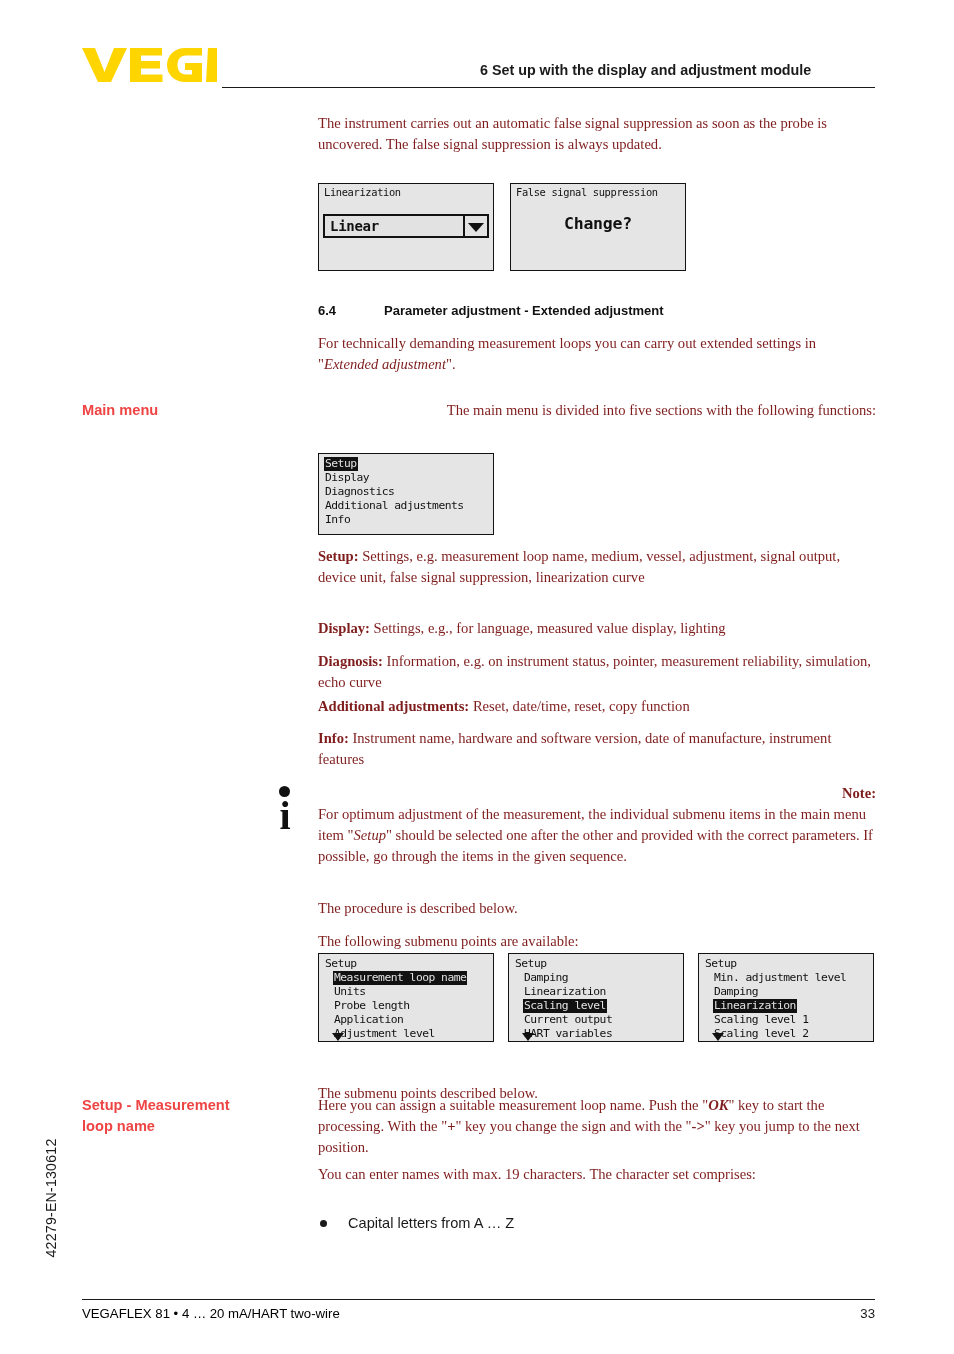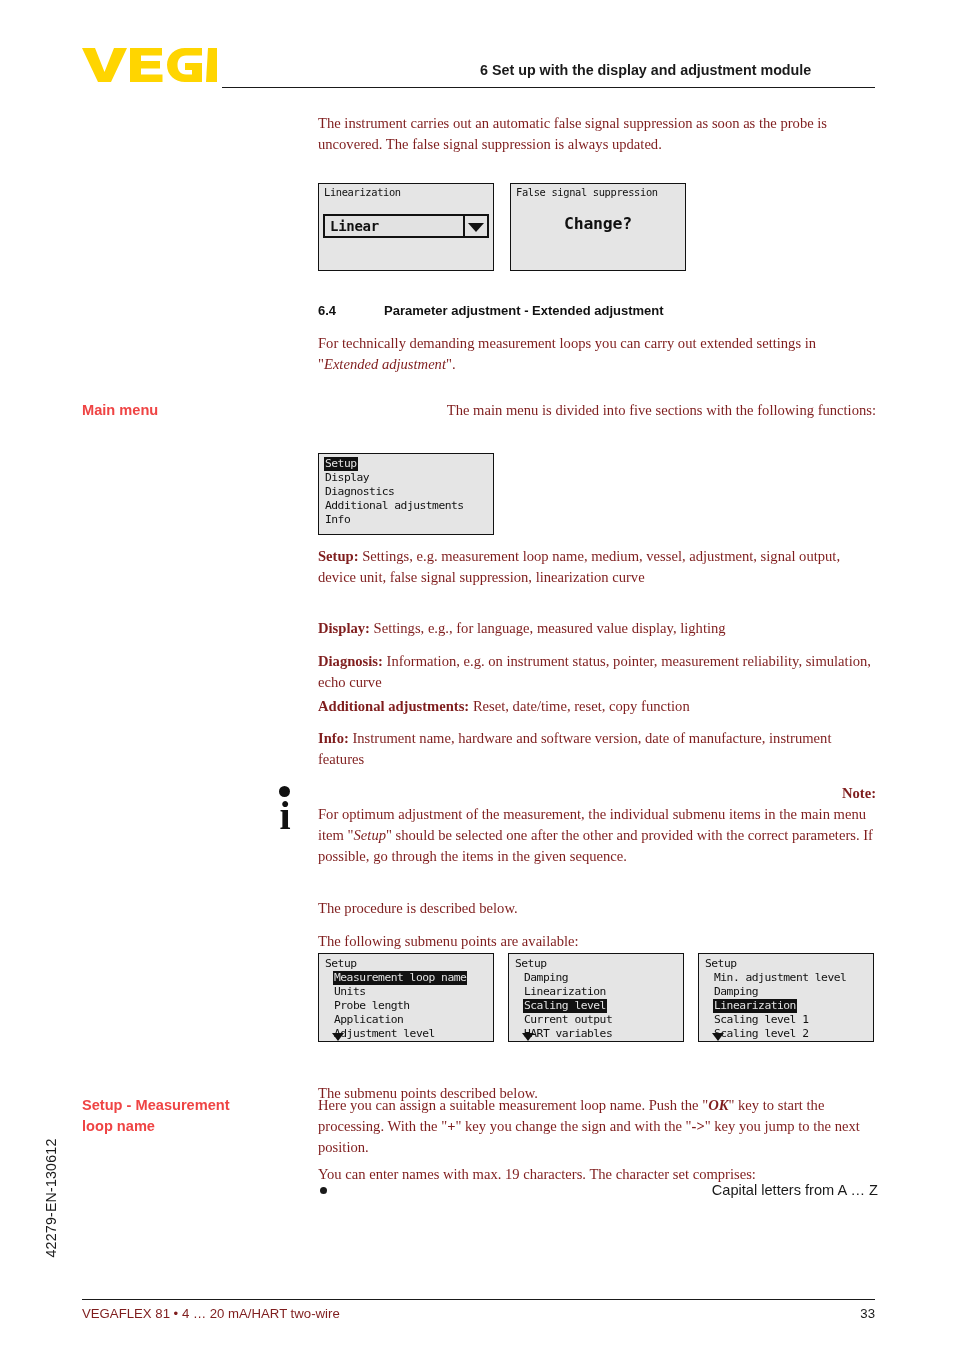--- a/index.html
+++ b/index.html
@@ -241,21 +241,21 @@
   #footer-rule {
     position: absolute;
     left: 82px; top: 1299px;
     width: 793px; height: 0;
     border-top: 1.5px solid #1a1a1a;
   }
   #footer-left {
     position: absolute;
     left: 82px; top: 1306px;
     font-size: 13.2px;
-    color: #7f1d1d;
+    color: #000000;
     white-space: nowrap;
   }
   #footer-page {
     position: absolute;
     right: 79px; top: 1306px;
     font-size: 13.2px;
     color: #1a1a1a;
   }
 </style>
 </head>
@@ -385,21 +385,21 @@
 </div>
 
 <div class="body" style="top:1095px;">
   <span>Here you can assign a suitable measurement loop name. Push the</span>
   <span>"</span><b><i>OK</i></b><span>" key to start the processing. With the "</span><b>+</b><span>" key you change the sign</span>
   <span>and with the "</span><b>-&gt;</b><span>" key you jump to the next position.</span>
 </div>
 
 <div class="body" style="top:1164px;">You can enter names with max. 19 characters. The character set comprises:</div>
 
-<ul class="bullets" style="top:1179px;text-align:right;">
+<ul class="bullets" style="top:1212px;">
   <li><span>Capital letters from A … Z</span></li>
 </ul>
 
 <div id="doc-code">42279-EN-130612</div>
 
 <div id="footer-rule"></div>
 <div id="footer-left">VEGAFLEX 81 • 4 … 20 mA/HART two-wire</div>
 <div id="footer-page">33</div>
 
 </body></html>

